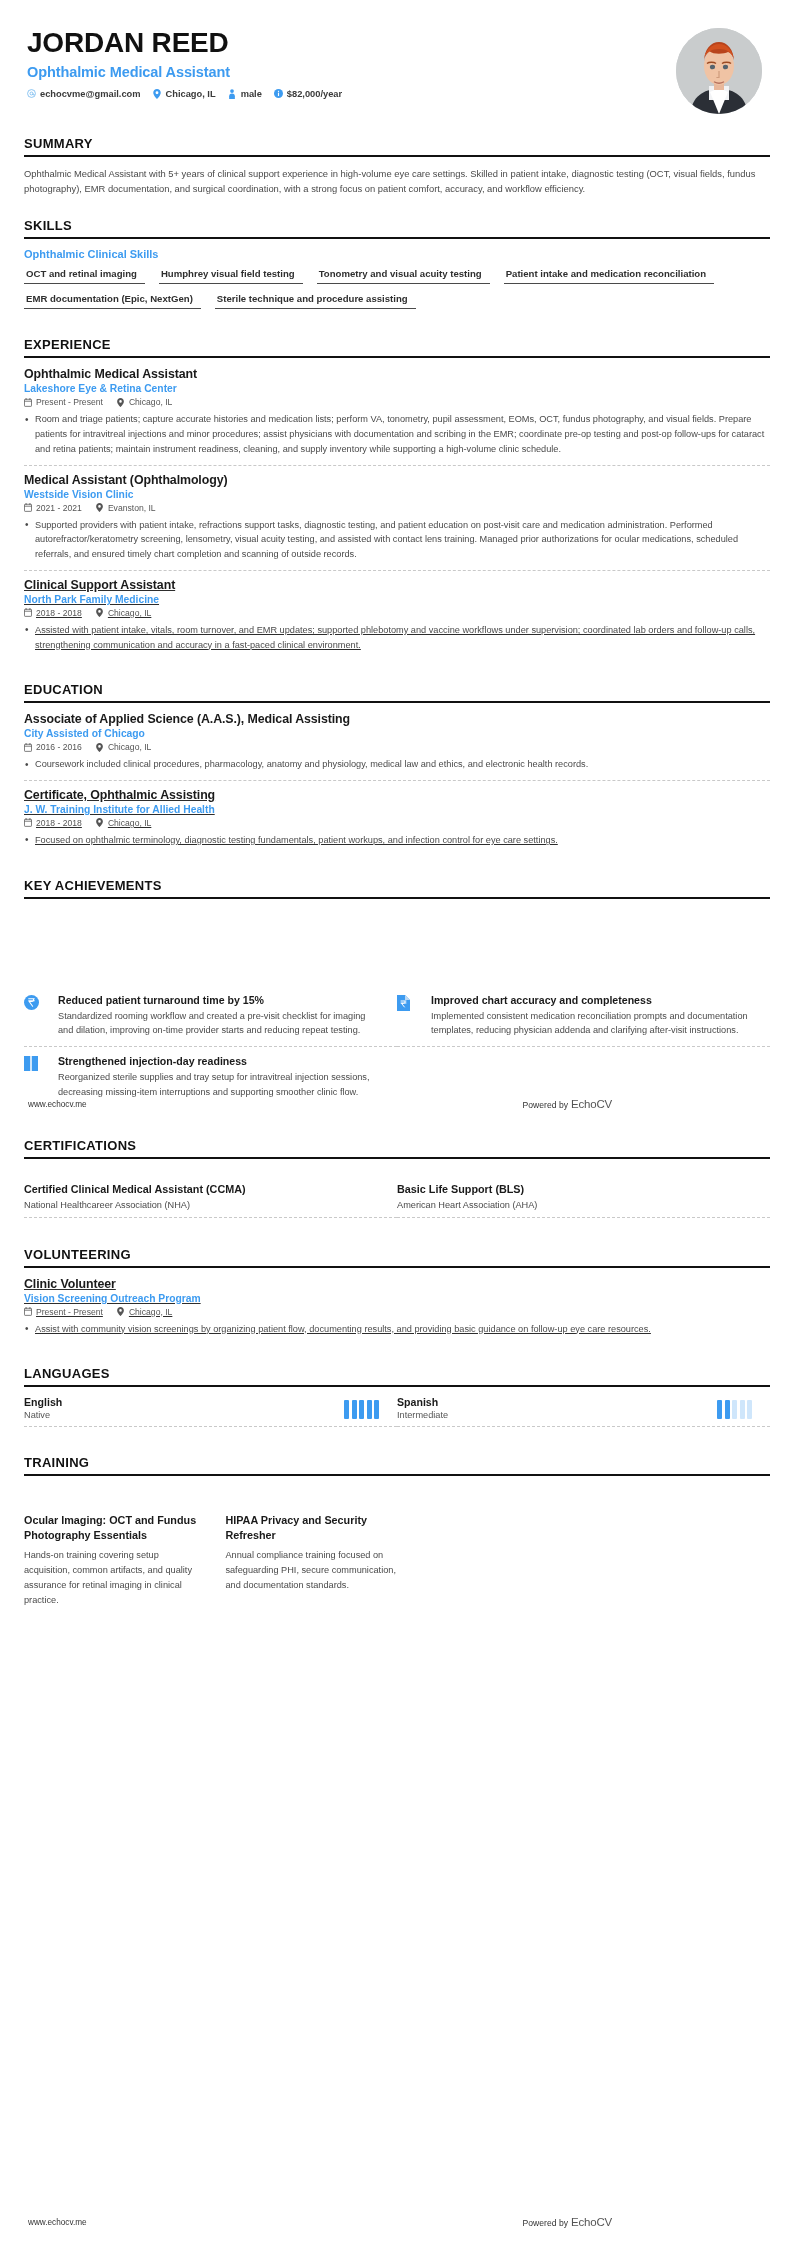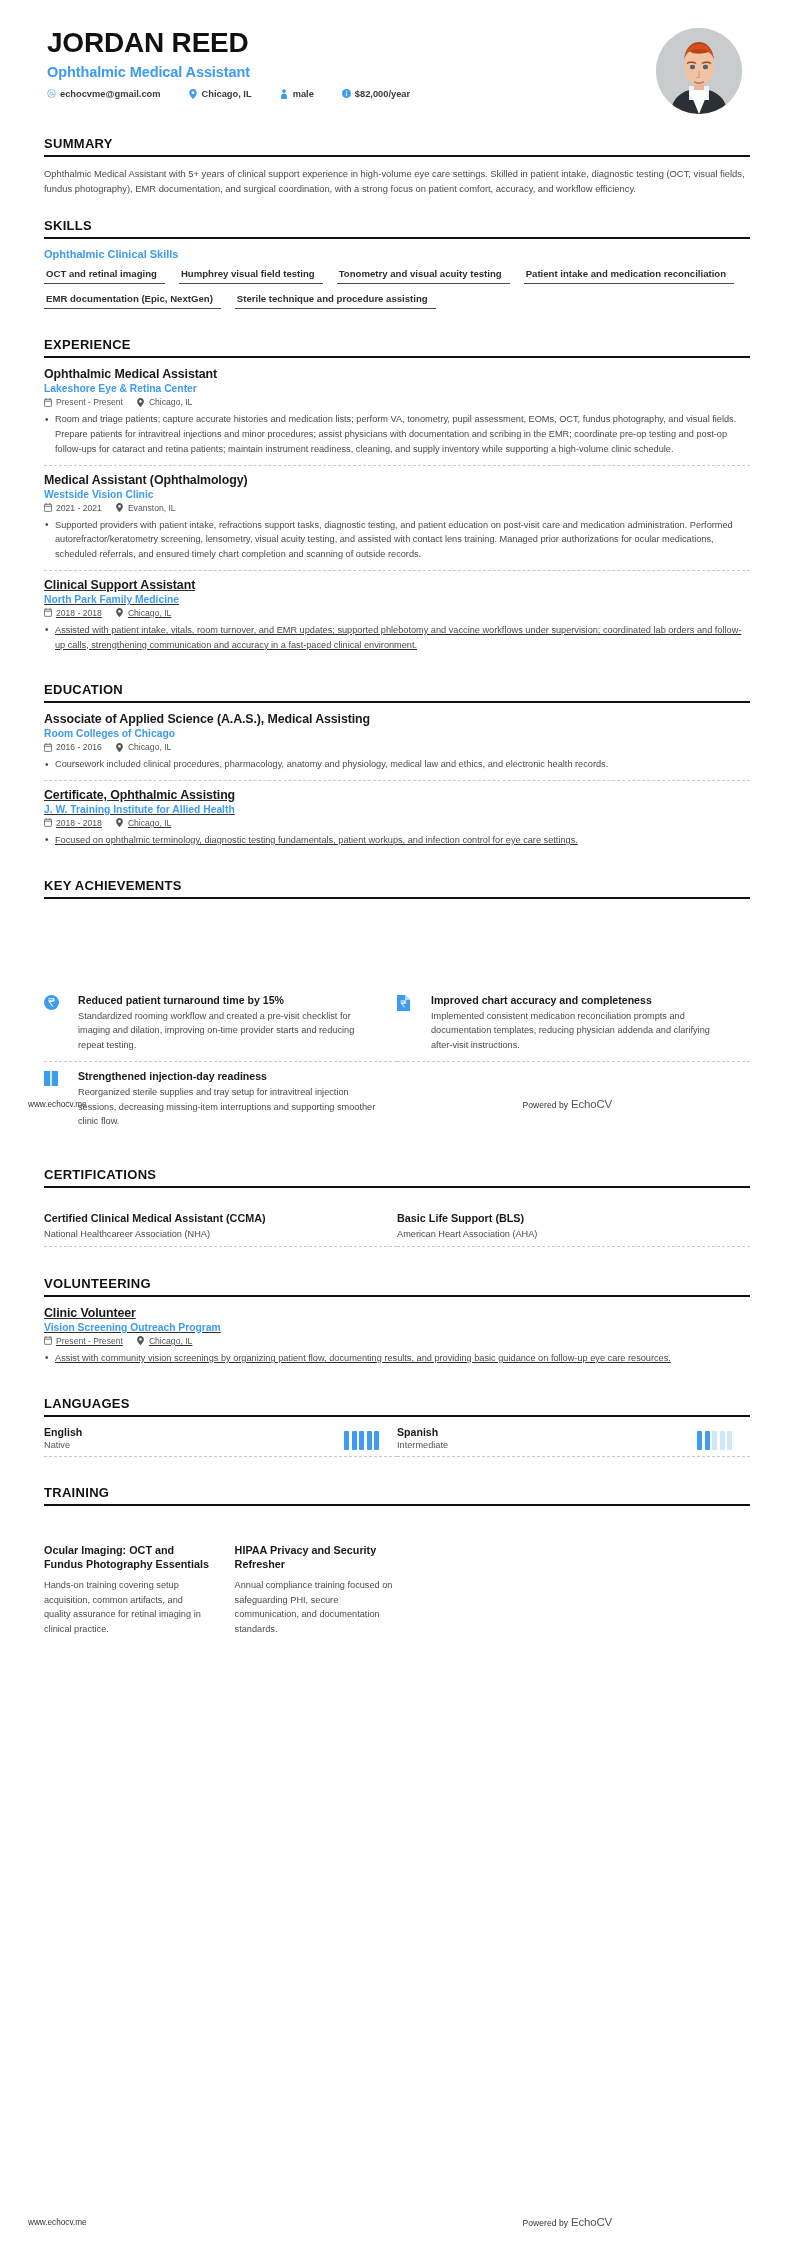--- a/index.html
+++ b/index.html
@@ -4,37 +4,37 @@
 <style>
   * { box-sizing: border-box; margin: 0; padding: 0; }
   html, body {
     width: 794px;
     background: #ffffff;
     font-family: "Liberation Sans", sans-serif;
     color: #2d2d2d;
   }
   body { width: 794px; min-height: 2246px; position: relative; }
 
-  .page { width: 794px; padding: 0 44px; position: relative; }
+  .page { width: 794px; padding: 0 24px; position: relative; }
 
   
   .header {
     display: flex; align-items: flex-start; justify-content: space-between;
     padding-top: 28px;
   }
   .header-left { flex: 1; padding-left: 3px; }
   .name {
     font-size: 28px; font-weight: 700; letter-spacing: -0.2px;
     color: #111111; line-height: 1.1; margin-bottom: 5px;
   }
   .job-title {
     font-size: 14.5px; font-weight: 700; color: #3d9bf0;
     margin-bottom: 9px; letter-spacing: -0.1px;
   }
-  .contact-row { display: flex; align-items: center; flex-wrap: wrap; gap: 28px; }
+  .contact-row { display: flex; align-items: center; flex-wrap: wrap; gap: 12px; }
   .contact-item { display: flex; align-items: center; gap: 4px; font-size: 9.3px; color: #3a3a3a; font-weight: 600; }
   .contact-item .ci { width: 9px; height: 10px; display: inline-block; position: relative; flex: 0 0 auto; }
   .ci svg { display: block; }
   .avatar-wrap { width: 86px; height: 86px; flex: 0 0 auto; margin-right: 8px; }
   .avatar {
     width: 86px; height: 86px; border-radius: 50%;
     overflow: hidden; background: #c9ccce; position: relative;
   }
   .avatar svg { position: absolute; inset: 0; }
 
@@ -85,21 +85,21 @@
 
   
   .two-col { display: flex; flex-wrap: wrap; }
   .cert { width: 50%; padding: 0 18px 7px 0; margin-bottom: 7px; border-bottom: 1px dashed #c9c9c9; margin-top: 15px; }
   .cert-title { font-size: 10.8px; font-weight: 700; color: #1a1a1a; margin-bottom: 5px; }
   .cert-sub { font-size: 9.2px; color: #4a4a4a; }
 
   
   .lang-grid { display: flex; flex-wrap: wrap; }
   .lang {
-    width: 50%; display: flex; align-items: flex-end; justify-content: space-between;
+    width: 50%; display: flex; align-items: center; justify-content: space-between;
     padding: 0 18px 6px 0; margin-bottom: 6px; border-bottom: 1px dashed #c9c9c9;
   }
   .lang-name { font-size: 10.6px; font-weight: 700; color: #1a1a1a; }
   .lang-level { font-size: 9.2px; color: #555; margin-top: 2px; }
   .bars { display: flex; gap: 2.5px; margin-top: 3px; }
   .bar { width: 5px; height: 19px; border-radius: 1px; background: #cfe6fb; }
   .bar.on { background: #3d9bf0; }
 
   
   .train-grid { display: flex; flex-wrap: wrap; margin-top: 37px; }
@@ -299,21 +299,21 @@
       </ul>
     </div>
   </div>
 
   <div class="section">
     <div class="section-title">EDUCATION</div>
     <div class="section-rule"></div>
 
     <div class="entry">
       <div class="entry-title">Associate of Applied Science (A.A.S.), Medical Assisting</div>
-      <div class="entry-org">Room Colleges of Chicago</div>
+      <div class="entry-org">City Assisted of Chicago</div>
       <div class="entry-meta">
         <span class="meta-item">
           <span class="ci">
               <svg width="8" height="9" viewBox="0 0 12 14">
                 <rect x="0.5" y="2" width="11" height="11" rx="1" fill="none" stroke="#555" stroke-width="1.2"></rect>
                 <path d="M0.5 5h11M3 0v3M9 0v3" stroke="#555" stroke-width="1.2"></path>
               </svg>
             </span>
           <span>2016 - 2016</span>
         </span>

